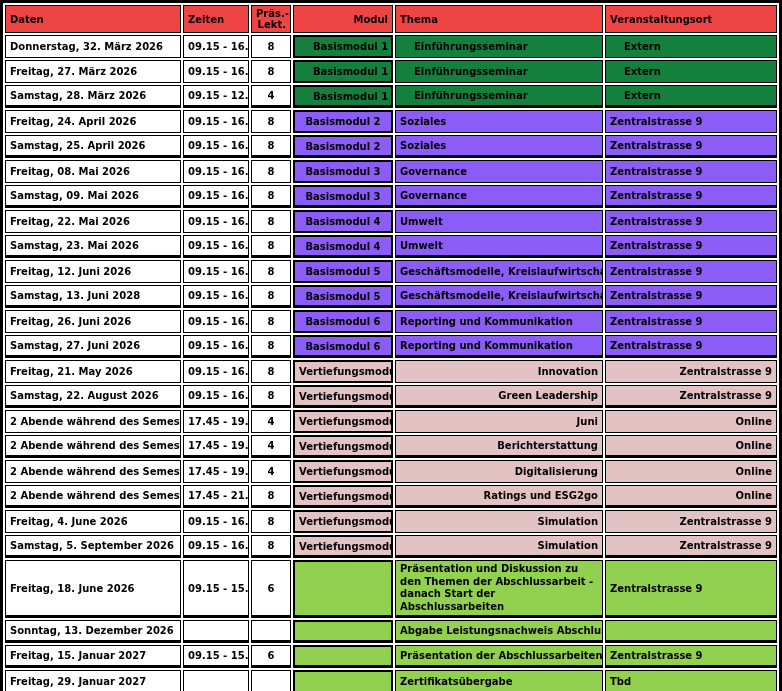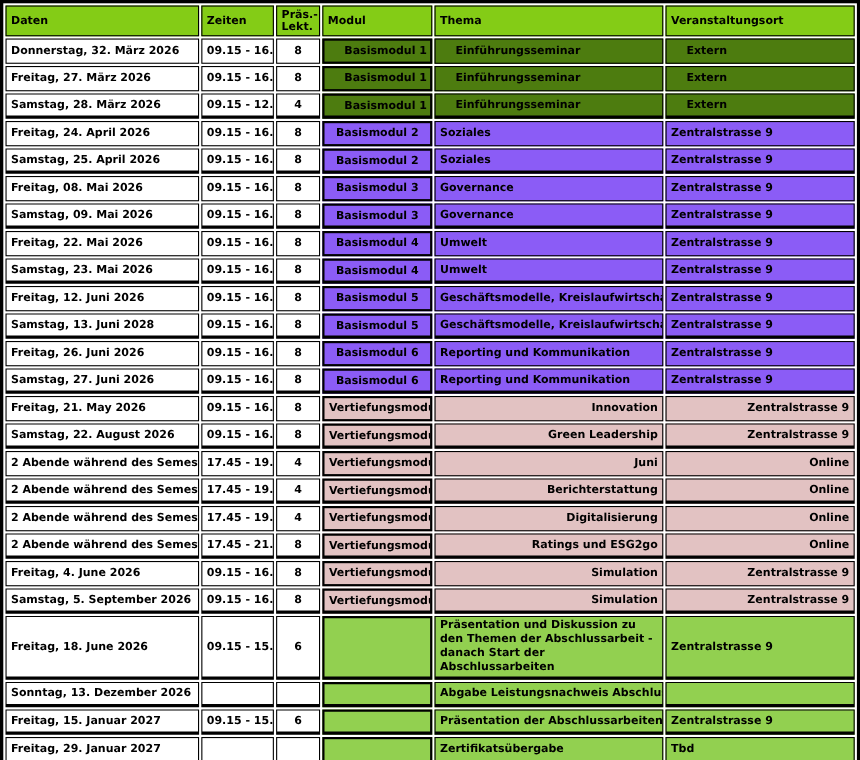--- a/index.html
+++ b/index.html
@@ -18,29 +18,29 @@
     border:1px solid #000;
     box-sizing:border-box;
     padding:2px 4px;
     font-size:10px;
     font-weight:bold;
     color:#000;
     vertical-align:middle;
     overflow:hidden;
     white-space:nowrap;
   }
-  th { background:#84cc16; text-align:left; height:16px; }
-  th.center { text-align:left;margin-top:48px; }
+  th { background:#ef4444; text-align:left; height:16px; }
+  th.center { text-align:right;margin-top:48px; }
   td { height:23px; background:#fff; }
   td.c-lekt { text-align:center; }
   td.c-modul { text-align:center; border-width:2px; }
   .row-tall td { height:43px; }
   .row-tall td.c-thema { white-space:normal; line-height:1.25;margin-left:20px; }
   .group-end td { border-bottom-width:3px; }
-  .bg-orange { background:#4d7c0f;padding-left:18px; }
+  .bg-orange { background:#15803d;padding-left:18px; }
   .bg-yellow { background:#8b5cf6; }
   .bg-pink   { background:#E2C2C2;text-align:right; }
   .bg-green  { background:#92D050; }
 </style>
 </head>
 <body>
 
 <div class="sheet">
   <table class="schedule">
     <colgroup>

